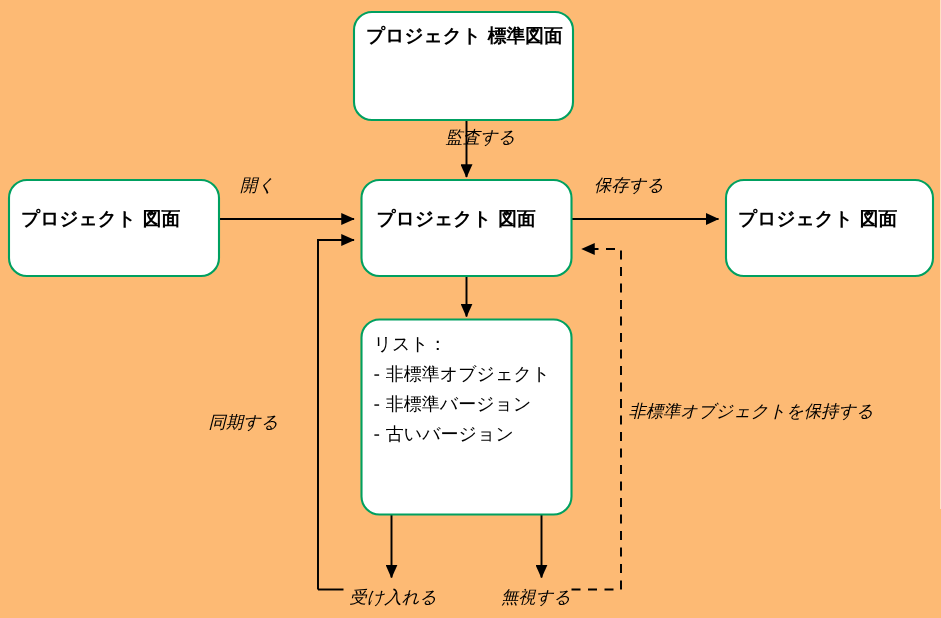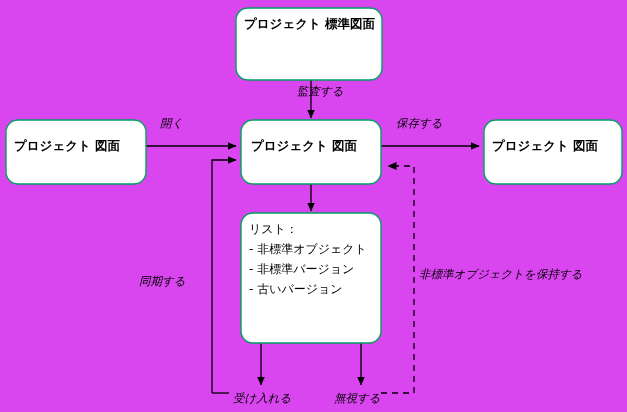--- a/index.html
+++ b/index.html
@@ -10,21 +10,21 @@
   body {
     width: 627px;
     height: 412px;
     font-family: "Liberation Sans", "DejaVu Sans", sans-serif;
     overflow: hidden;
   }
   #diagram-root {
     position: relative;
     width: 627px;
     height: 412px;
-    background: #d946ef;
+    background: #fdba74;
   }
   svg#flow {
     position: absolute;
     top: 0;
     left: 0;
     width: 627px;
     height: 412px;
   }
   .node-box {
     fill: #ffffff;

